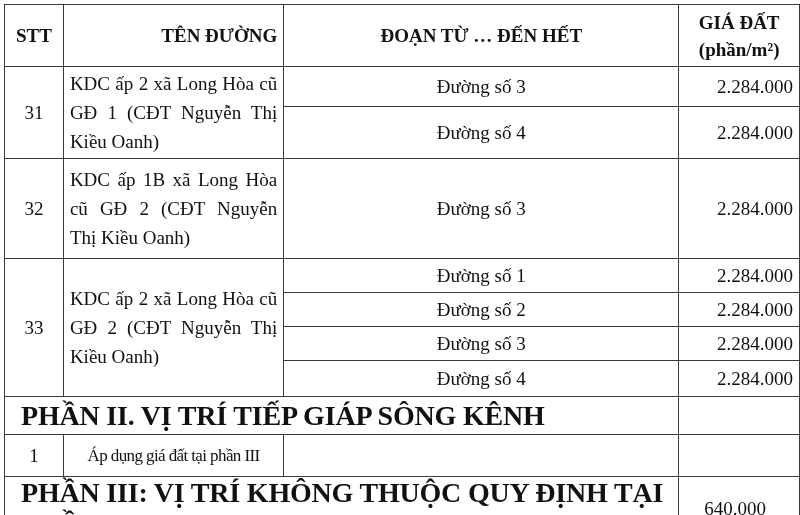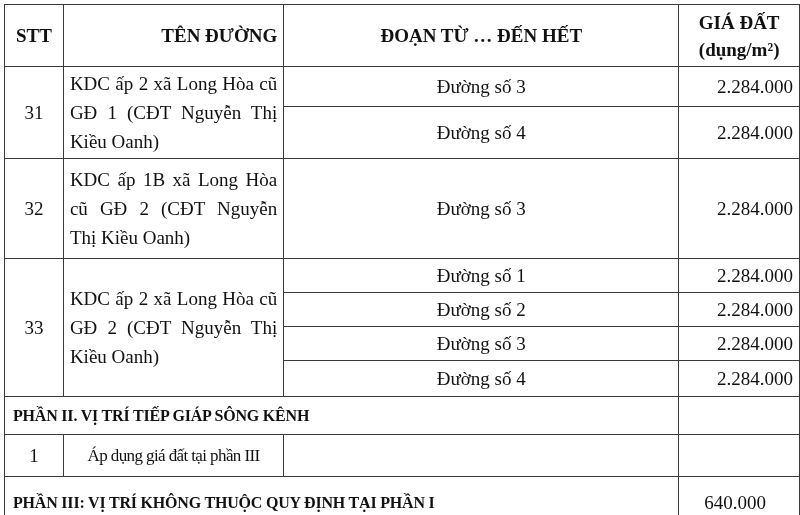--- a/index.html
+++ b/index.html
@@ -22,38 +22,38 @@
     .c-name { width: 209px; text-align: justify; line-height: 29px; padding: 4px 7px; }
     .c-seg { width: 386px; text-align: center; }
     .c-price { width: 100px; text-align: right; padding-right: 14px; }
     .hdr { height: 62px; }
     .hdr th { font-size: 19px; }
     .hdr .price-h { line-height: 27px; text-align: center; }
     .r1 { height: 40px; }
     .r32 { height: 100px; }
     .r33 { height: 34px; }
     .sec { height: 38px; }
-    .sec td.sec-title { font-weight: bold; font-size: 16px; padding-left: 8px; letter-spacing: -0.2px; margin-left: 12px; }
+    .sec td.sec-title { font-weight: bold; font-size: 28px; padding-left: 16px; letter-spacing: -0.2px; margin-left: 12px; }
     .applyrow { height: 42px; }
     .applyrow .apply-text { font-size: 17px; letter-spacing: -0.6px; }
     .last { height: 52px; }
     .last .price3 { text-align: center; padding-right: 14px; }
   </style>
 </head>
 <body>
 
 <table class="land">
   <tbody>
       <tr class="hdr">
     <th class="c-stt">STT</th>
     <th class="c-name" style="text-align:right">TÊN ĐƯỜNG</th>
     <th class="c-seg" style="text-align:center">ĐOẠN TỪ … ĐẾN HẾT</th>
     <th class="c-price price-h">
       <div>GIÁ ĐẤT</div>
-      <div>(dụng/m²)</div>
+      <div>(phần/m²)</div>
     </th>
   </tr>
 
   <tr class="r1">
     <td class="c-stt" rowspan="2">31</td>
     <td class="c-name" rowspan="2">KDC ấp 2 xã Long Hòa cũ GĐ 1 (CĐT Nguyễn Thị Kiều Oanh)</td>
     <td class="c-seg">Đường số 3</td>
     <td class="c-price">2.284.000</td>
   </tr>
   <tr style="height:52px">

